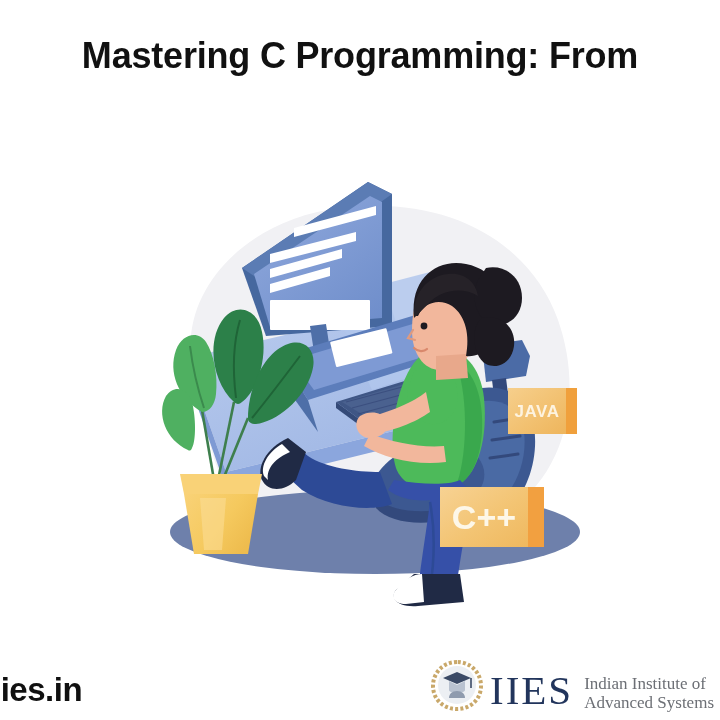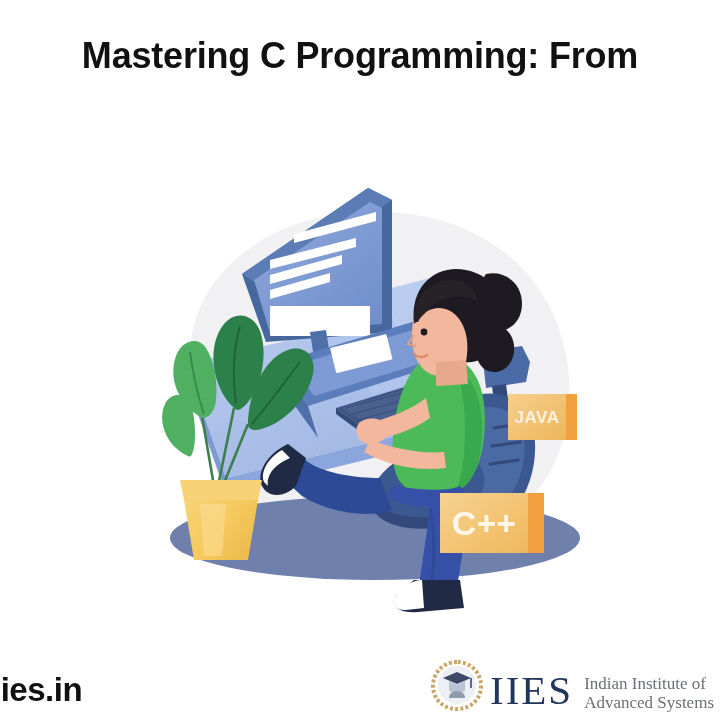--- a/index.html
+++ b/index.html
@@ -32,21 +32,21 @@
     font-size: 36px;
     line-height: 47px;
     letter-spacing: -0.2px;
     color: #111111;
   }
 
   
   #illustration {
     position: absolute;
     left: 130px;
-    top: 156px;
+    top: 150px;
     width: 470px;
     height: 470px;
     z-index: 2;
   }
   #illustration svg { display: block; }
 
   
   #footer {
     position: absolute;
     left: 0;

